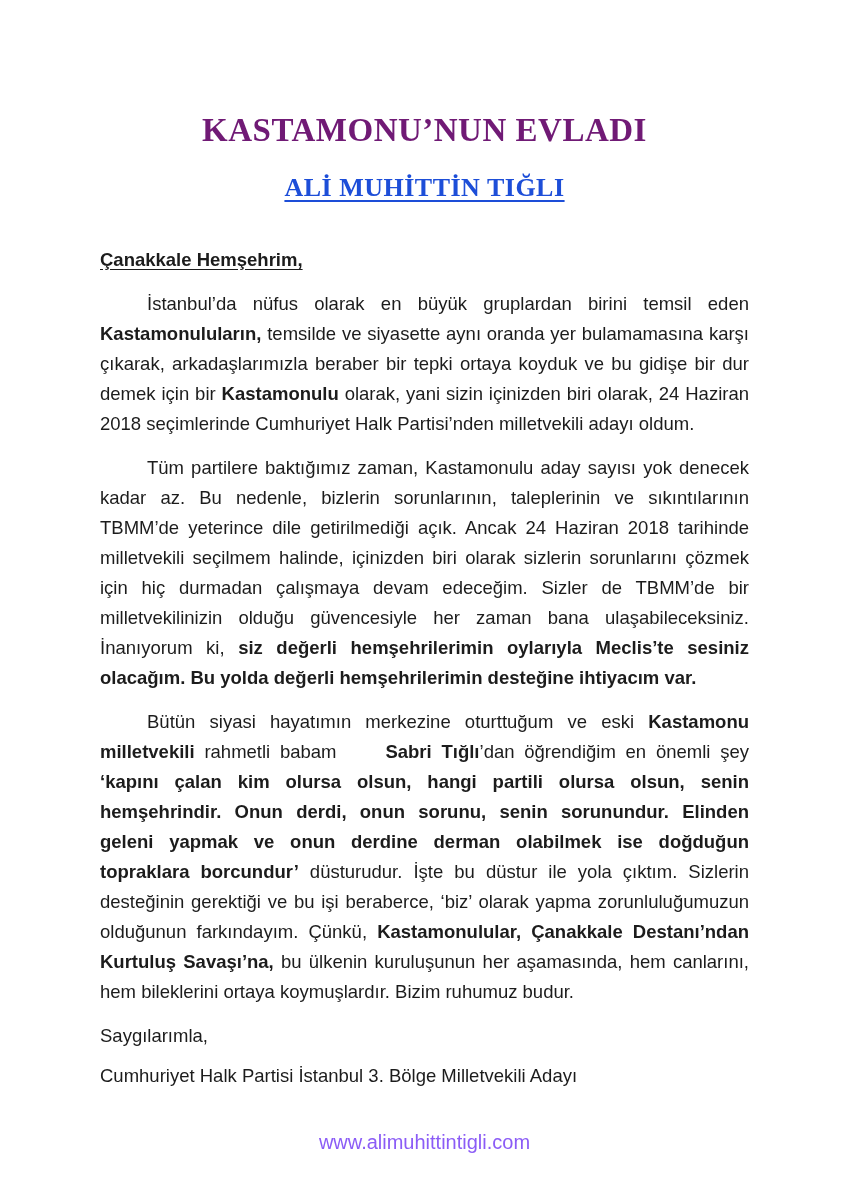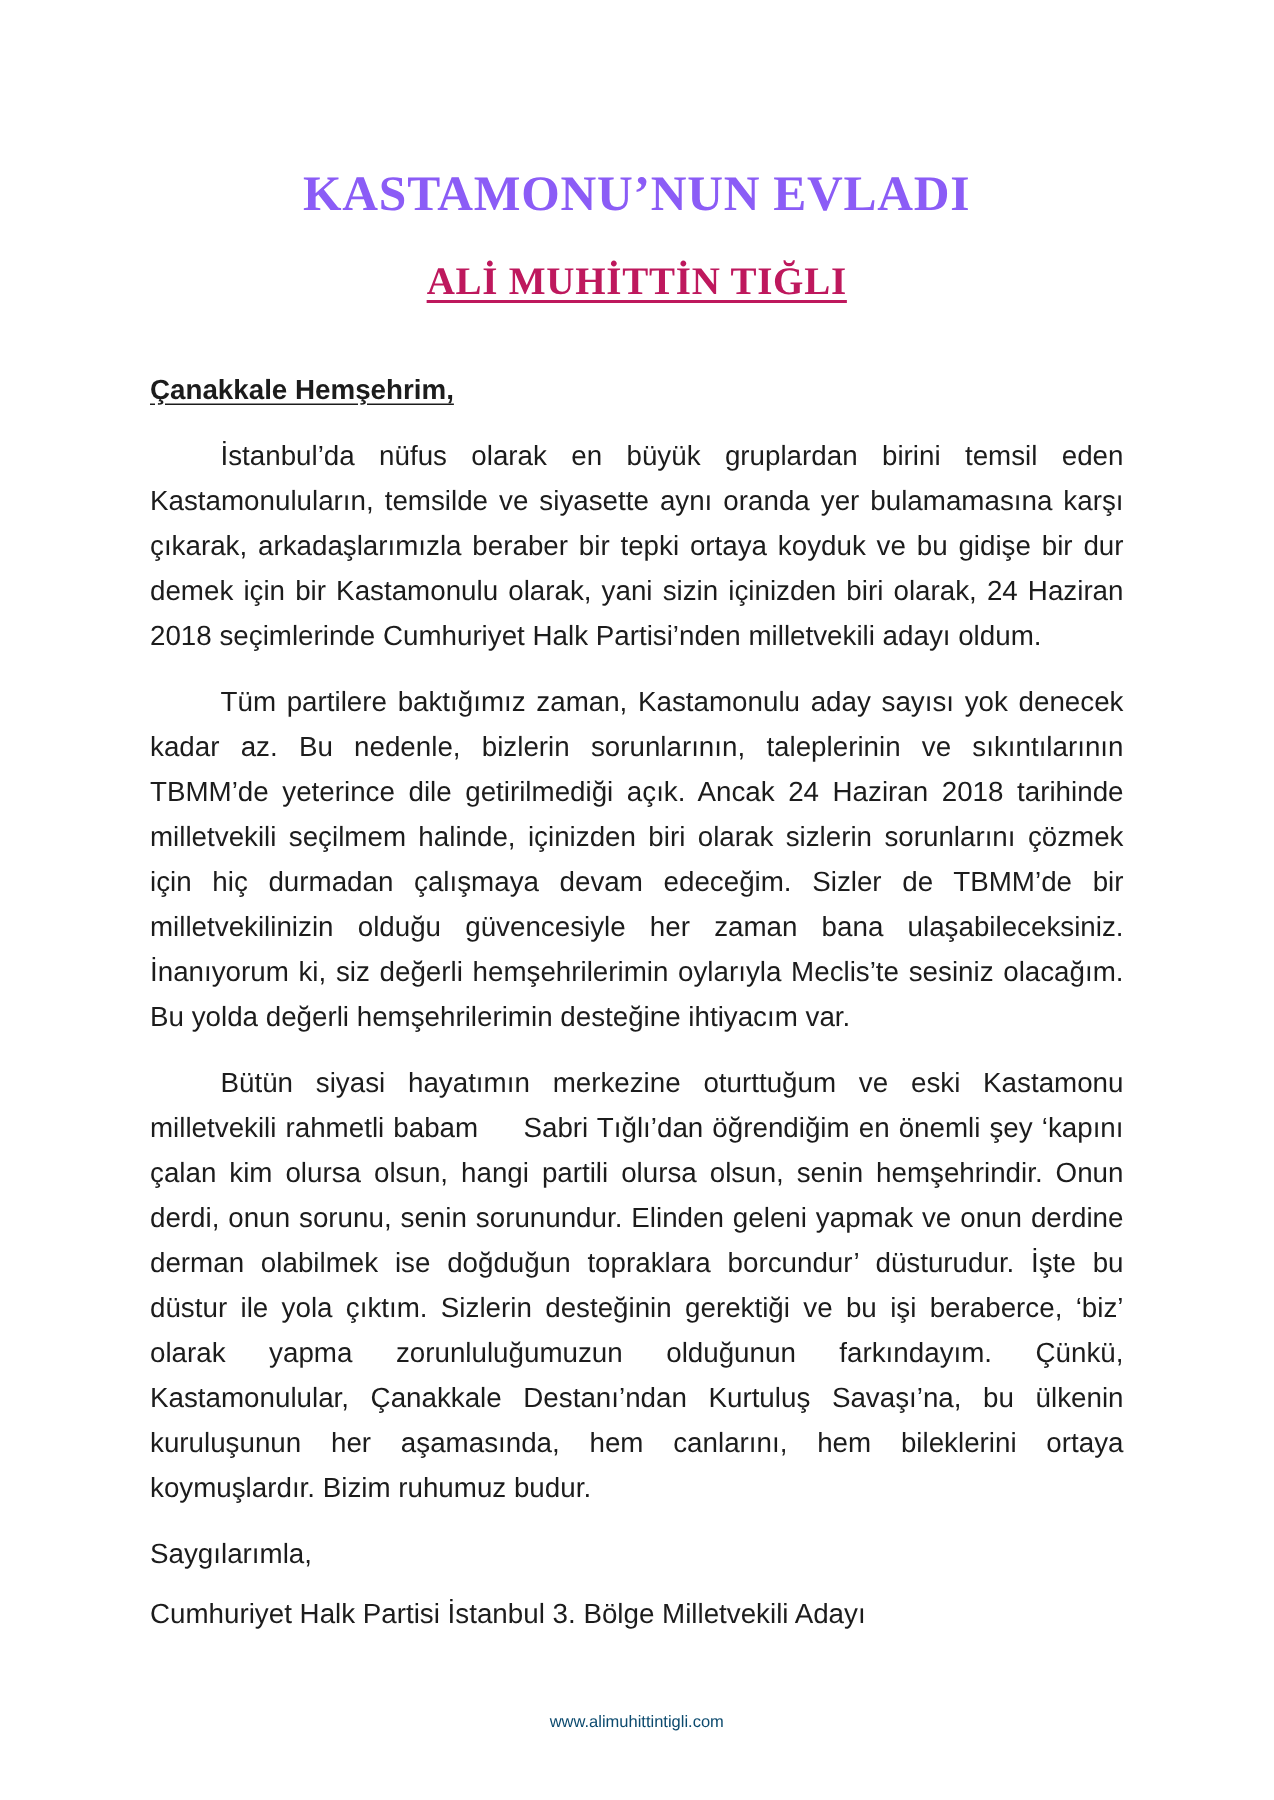--- a/index.html
+++ b/index.html
@@ -47,44 +47,44 @@
     text-decoration: underline;
     text-underline-offset: 3px;
   }
   p.para {
     margin: 0 0 14px 0;
     font-size: 18.5px;
     line-height: 30px;
   }
   p.para.justify { text-align: justify; }
   p.para.indent  { text-indent: 47px; }
-  .bold { font-weight: normal; }
+  .bold { font-weight: bold; }
   p.sig {
     margin: 10px 0 9px 0;
     font-size: 18.5px;
     line-height: 30px;
   }
   .footer {
     position: absolute;
     left: 0;
     right: 0;
     bottom: 46px;
     text-align: center;
-    font-size: 11px;
-    color: #0c4a6e;
+    font-size: 20px;
+    color: #8b5cf6;
   }
 </style>
 </head>
 <body>
 
 <div class="page">
 
-  <h1 class="doc-title" style="color: #8b5cf6;">KASTAMONU’NUN EVLADI</h1>
+  <h1 class="doc-title" style="color: #701a75;">KASTAMONU’NUN EVLADI</h1>
 
-  <h2 class="doc-subtitle" style="color: #be185d;">ALİ MUHİTTİN TIĞLI</h2>
+  <h2 class="doc-subtitle" style="color: #1d4ed8;">ALİ MUHİTTİN TIĞLI</h2>
 
   <div class="content">
 
     <p class="greeting">Çanakkale Hemşehrim,</p>
 
     <div>
         <p class="para indent justify"><span>İstanbul’da nüfus olarak en büyük gruplardan birini temsil eden </span><span class="bold">Kastamonuluların,</span><span> temsilde ve siyasette aynı oranda yer bulamamasına karşı çıkarak, arkadaşlarımızla beraber bir tepki ortaya koyduk ve bu gidişe bir dur demek için bir </span><span class="bold">Kastamonulu</span><span> olarak, yani sizin içinizden biri olarak, 24 Haziran 2018 seçimlerinde Cumhuriyet Halk Partisi’nden milletvekili adayı oldum.</span></p>
         <p class="para indent justify"><span>Tüm partilere baktığımız zaman, Kastamonulu aday sayısı yok denecek kadar az. Bu nedenle, bizlerin sorunlarının, taleplerinin ve sıkıntılarının TBMM’de yeterince dile getirilmediği açık. Ancak 24 Haziran 2018 tarihinde milletvekili seçilmem halinde, içinizden biri olarak sizlerin sorunlarını çözmek için hiç durmadan çalışmaya devam edeceğim. Sizler de TBMM’de bir milletvekilinizin olduğu güvencesiyle her zaman bana ulaşabileceksiniz. İnanıyorum ki, </span><span class="bold">siz değerli hemşehrilerimin oylarıyla Meclis’te sesiniz olacağım. Bu yolda değerli hemşehrilerimin desteğine ihtiyacım var.</span></p>
         <p class="para indent justify"><span>Bütün siyasi hayatımın merkezine oturttuğum ve eski </span><span class="bold">Kastamonu milletvekili</span><span> rahmetli babam&nbsp;&nbsp;&nbsp;&nbsp; </span><span class="bold">Sabri Tığlı</span><span>’dan öğrendiğim en önemli şey </span><span class="bold">‘kapını çalan kim olursa olsun, hangi partili olursa olsun, senin hemşehrindir. Onun derdi, onun sorunu, senin sorunundur. Elinden geleni yapmak ve onun derdine derman olabilmek ise doğduğun topraklara borcundur’</span><span> düsturudur. İşte bu düstur ile yola çıktım. Sizlerin desteğinin gerektiği ve bu işi beraberce, ‘biz’ olarak yapma zorunluluğumuzun olduğunun farkındayım. Çünkü, </span><span class="bold">Kastamonulular, Çanakkale Destanı’ndan Kurtuluş Savaşı’na,</span><span> bu ülkenin kuruluşunun her aşamasında, hem canlarını, hem bileklerini ortaya koymuşlardır. Bizim ruhumuz budur.</span></p>
       </div>

